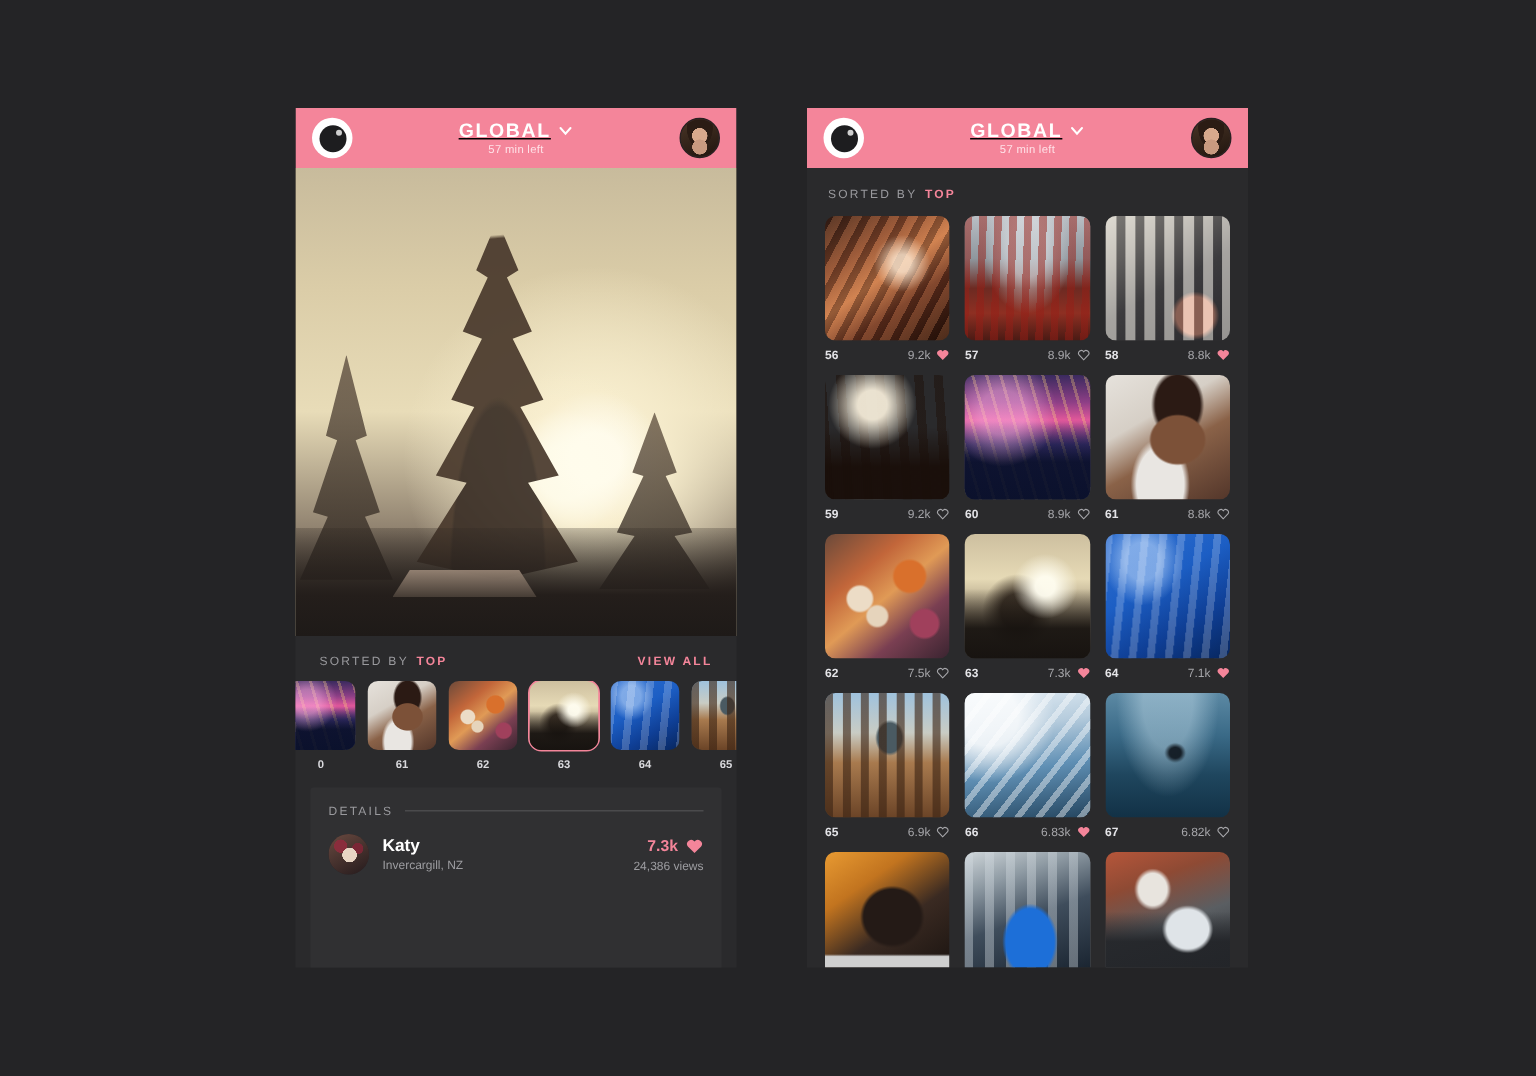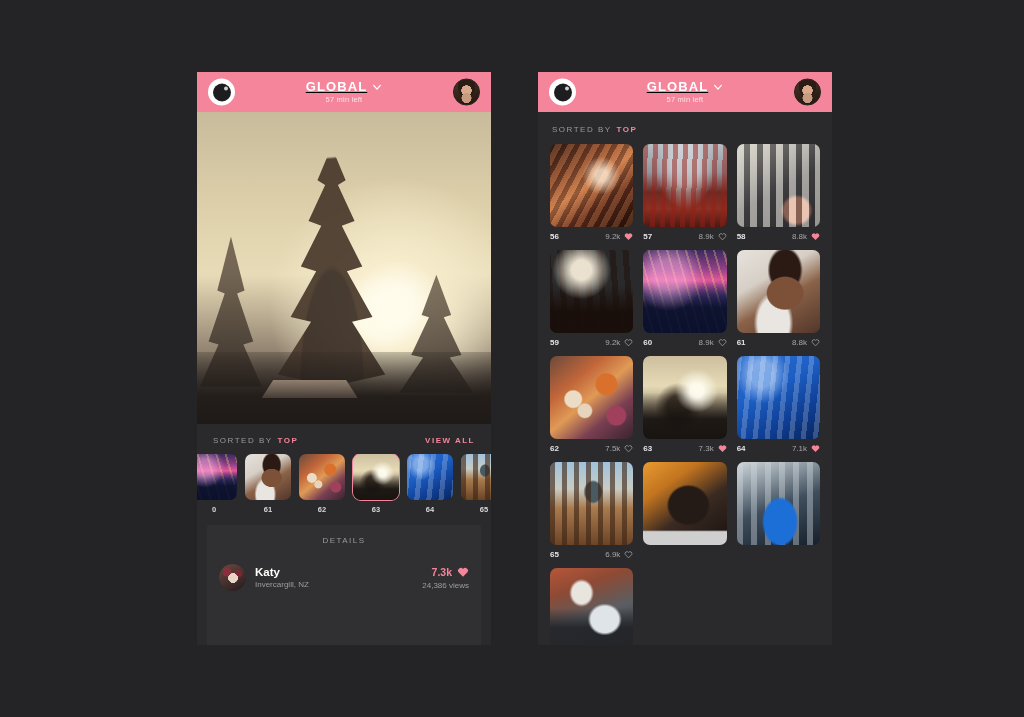--- a/index.html
+++ b/index.html
@@ -223,21 +223,20 @@
     margin: 11px 10px 0;
     background: #303032;
     border-radius: 2px;
     padding: 11px 12px 0;
     height: 127px;
   }
   .rule-row {
     display: flex;
     align-items: center;
     gap: 8px;
-    flex-direction: column;
   }
   .rule { flex: 1; height: 1px; background: #4a4a4c; }
   .user-row {
     display: flex;
     align-items: center;
     margin-top: 11px;
   }
   .user-avatar {
     width: 27px; height: 27px;
     border-radius: 50%;
@@ -681,20 +680,48 @@
             <span class="card-likes">
               <span class="card-count">6.9k</span>
               <svg class="heart" viewBox="0 0 16 16">
                 <path d="M8 14 L2.5 8.3 A3.2 3.2 0 0 1 8 4.4 A3.2 3.2 0 0 1 13.5 8.3 Z" fill="none" stroke="#a6a6aa" stroke-width="1.3"></path>
               </svg>
             </span>
           </div>
         </div>
         <div class="card">
           <div class="card-img">
+            <div class="ph ph-ice"></div>
+          </div>
+          <div class="card-meta">
+            <span class="card-num">66</span>
+            <span class="card-likes">
+              <span class="card-count">6.83k</span>
+              <svg class="heart" viewBox="0 0 16 16">
+                <path d="M8 14.3 L2.1 8.4 A3.4 3.4 0 0 1 8 4.1 A3.4 3.4 0 0 1 13.9 8.4 Z" fill="#F4859A"></path>
+              </svg>
+            </span>
+          </div>
+        </div>
+        <div class="card">
+          <div class="card-img">
+            <div class="ph ph-diver"></div>
+          </div>
+          <div class="card-meta">
+            <span class="card-num">67</span>
+            <span class="card-likes">
+              <span class="card-count">6.82k</span>
+              <svg class="heart" viewBox="0 0 16 16">
+                <path d="M8 14 L2.5 8.3 A3.2 3.2 0 0 1 8 4.4 A3.2 3.2 0 0 1 13.5 8.3 Z" fill="none" stroke="#a6a6aa" stroke-width="1.3"></path>
+              </svg>
+            </span>
+          </div>
+        </div>
+        <div class="card">
+          <div class="card-img">
             <div class="ph ph-pug"></div>
           </div>
         </div>
         <div class="card">
           <div class="card-img">
             <div class="ph ph-bmw"></div>
           </div>
         </div>
         <div class="card">
           <div class="card-img">

